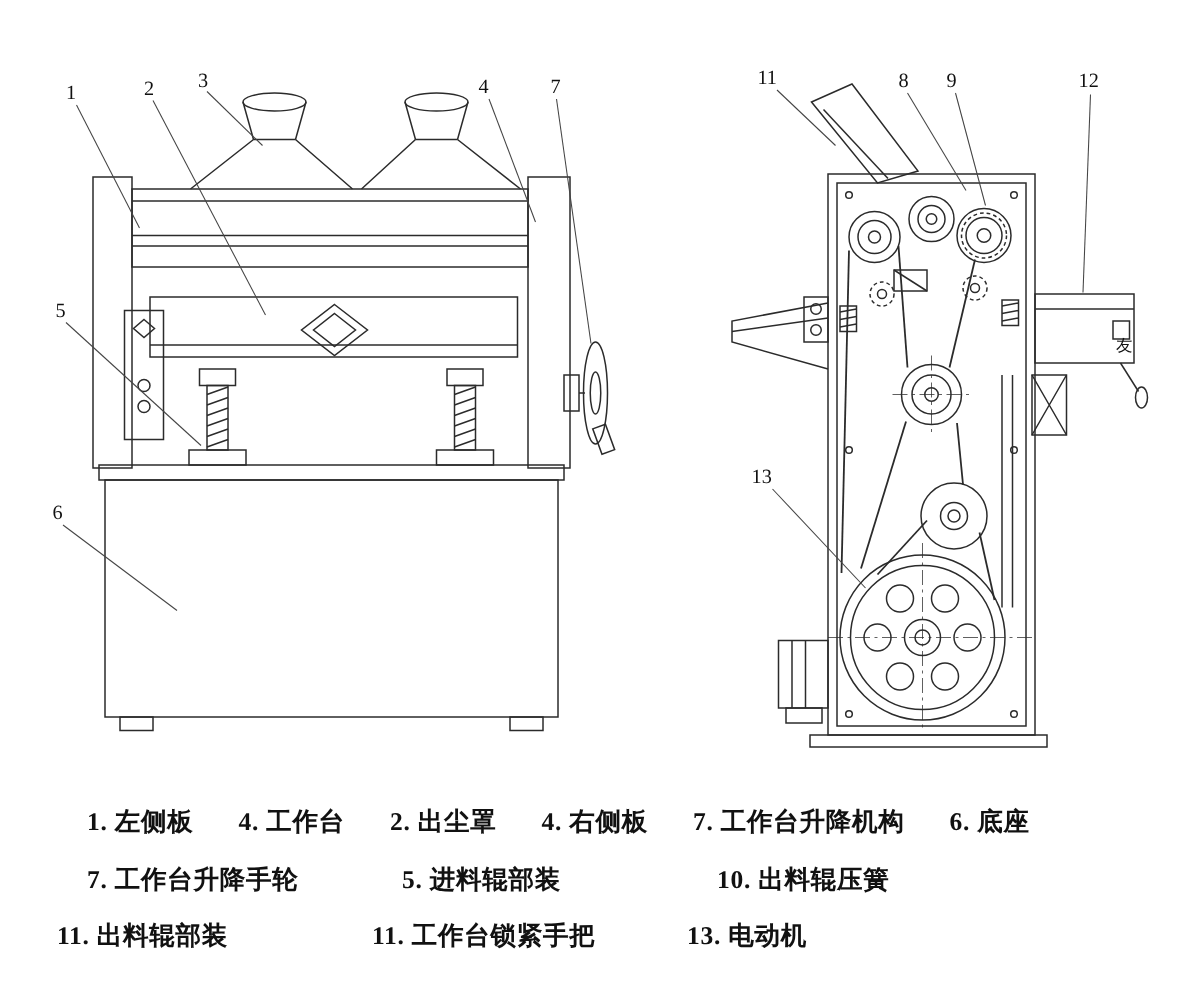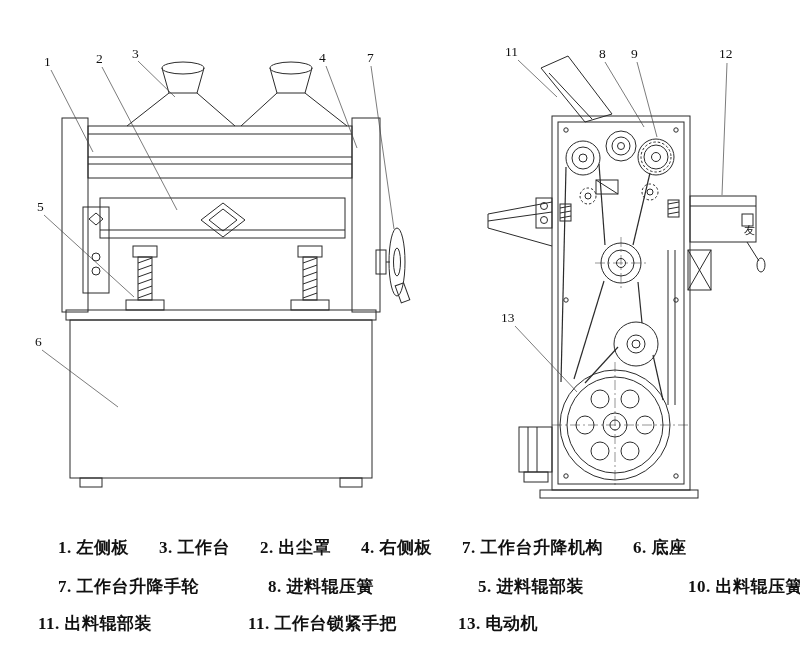--- a/index.html
+++ b/index.html
@@ -225,29 +225,28 @@
       <text x="631" y="58">9</text>
       <text x="719" y="58">12</text>
       <text x="501" y="322">13</text>
     </g>
     <text class="mark" x="744" y="234">友</text>
   </svg>
 
   <div class="legend">
     <div class="legend-row row1">
       <span>1. 左侧板</span>
-      <span>3. 工作台</span>
+      <span>4. 工作台</span>
       <span>2. 出尘罩</span>
       <span>4. 右侧板</span>
       <span>7. 工作台升降机构</span>
       <span>6. 底座</span>
     </div>
     <div class="legend-row row2">
       <span>7. 工作台升降手轮</span>
-      <span>8. 进料辊压簧</span>
       <span>5. 进料辊部装</span>
       <span>10. 出料辊压簧</span>
     </div>
     <div class="legend-row row3">
       <span>11. 出料辊部装</span>
       <span>11. 工作台锁紧手把</span>
       <span>13. 电动机</span>
     </div>
   </div>
 

